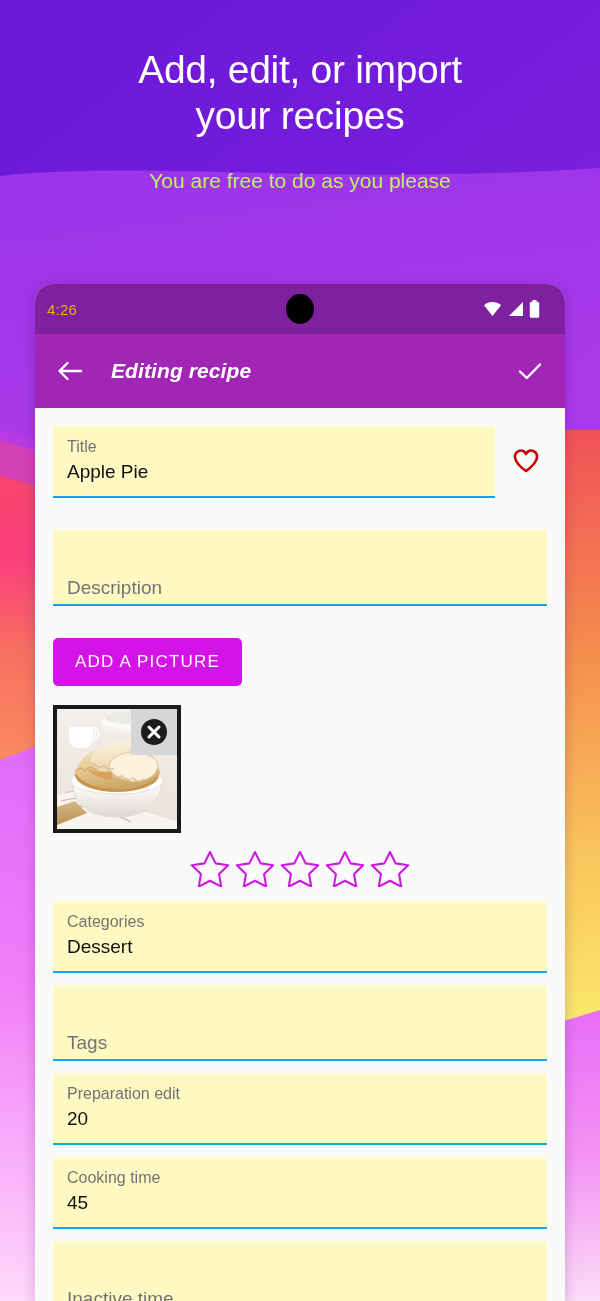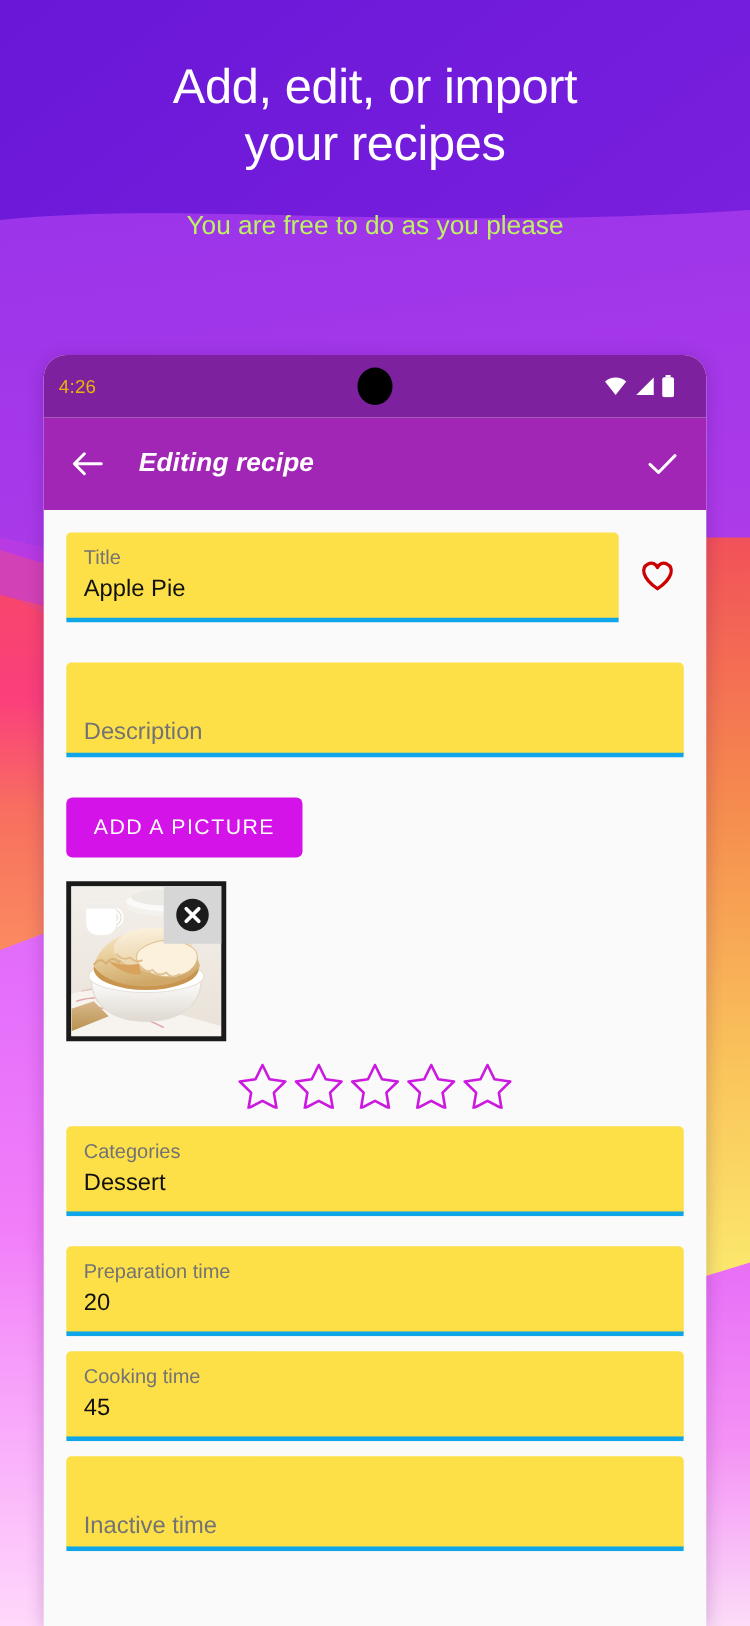--- a/index.html
+++ b/index.html
@@ -81,22 +81,22 @@
   .screen {
     background:#fafafa;
     height:893px;
     padding:18px 18px 0 18px;
     overflow:hidden;
   }
 
   
   .field-row { display:flex; align-items:center; }
   .field {
-    background:#fde047;
-    border-bottom:4px solid #0ea5e9;
+    background:#fef9c3;
+    border-bottom:2px solid #0ea5e9;
     border-radius:4px 4px 0 0;
     padding:10px 14px 5px 14px;
     flex:1;
     min-height:72px;
   }
   .field.tall { min-height:76px; display:flex; align-items:flex-end; }
   .field-label { font-size:16px; color:#737373; line-height:1.35; }
   .field-value { font-size:19px; color:#111; line-height:1.35; margin-top:1px; }
   .field-placeholder { font-size:19px; color:#737373; }
 
@@ -357,26 +357,29 @@
 
     
     <div class="field">
       <div class="field-label">Categories</div>
       <div class="field-value">Dessert</div>
     </div>
 
     <div class="gap-sm"></div>
 
     
+    <div class="field tall">
+      <div class="field-placeholder">Tags</div>
+    </div>
 
     <div class="gap-sm"></div>
 
     
     <div class="field">
-      <div class="field-label">Preparation time</div>
+      <div class="field-label">Preparation edit</div>
       <div class="field-value">20</div>
     </div>
 
     <div class="gap-sm"></div>
 
     
     <div class="field">
       <div class="field-label">Cooking time</div>
       <div class="field-value">45</div>
     </div>

